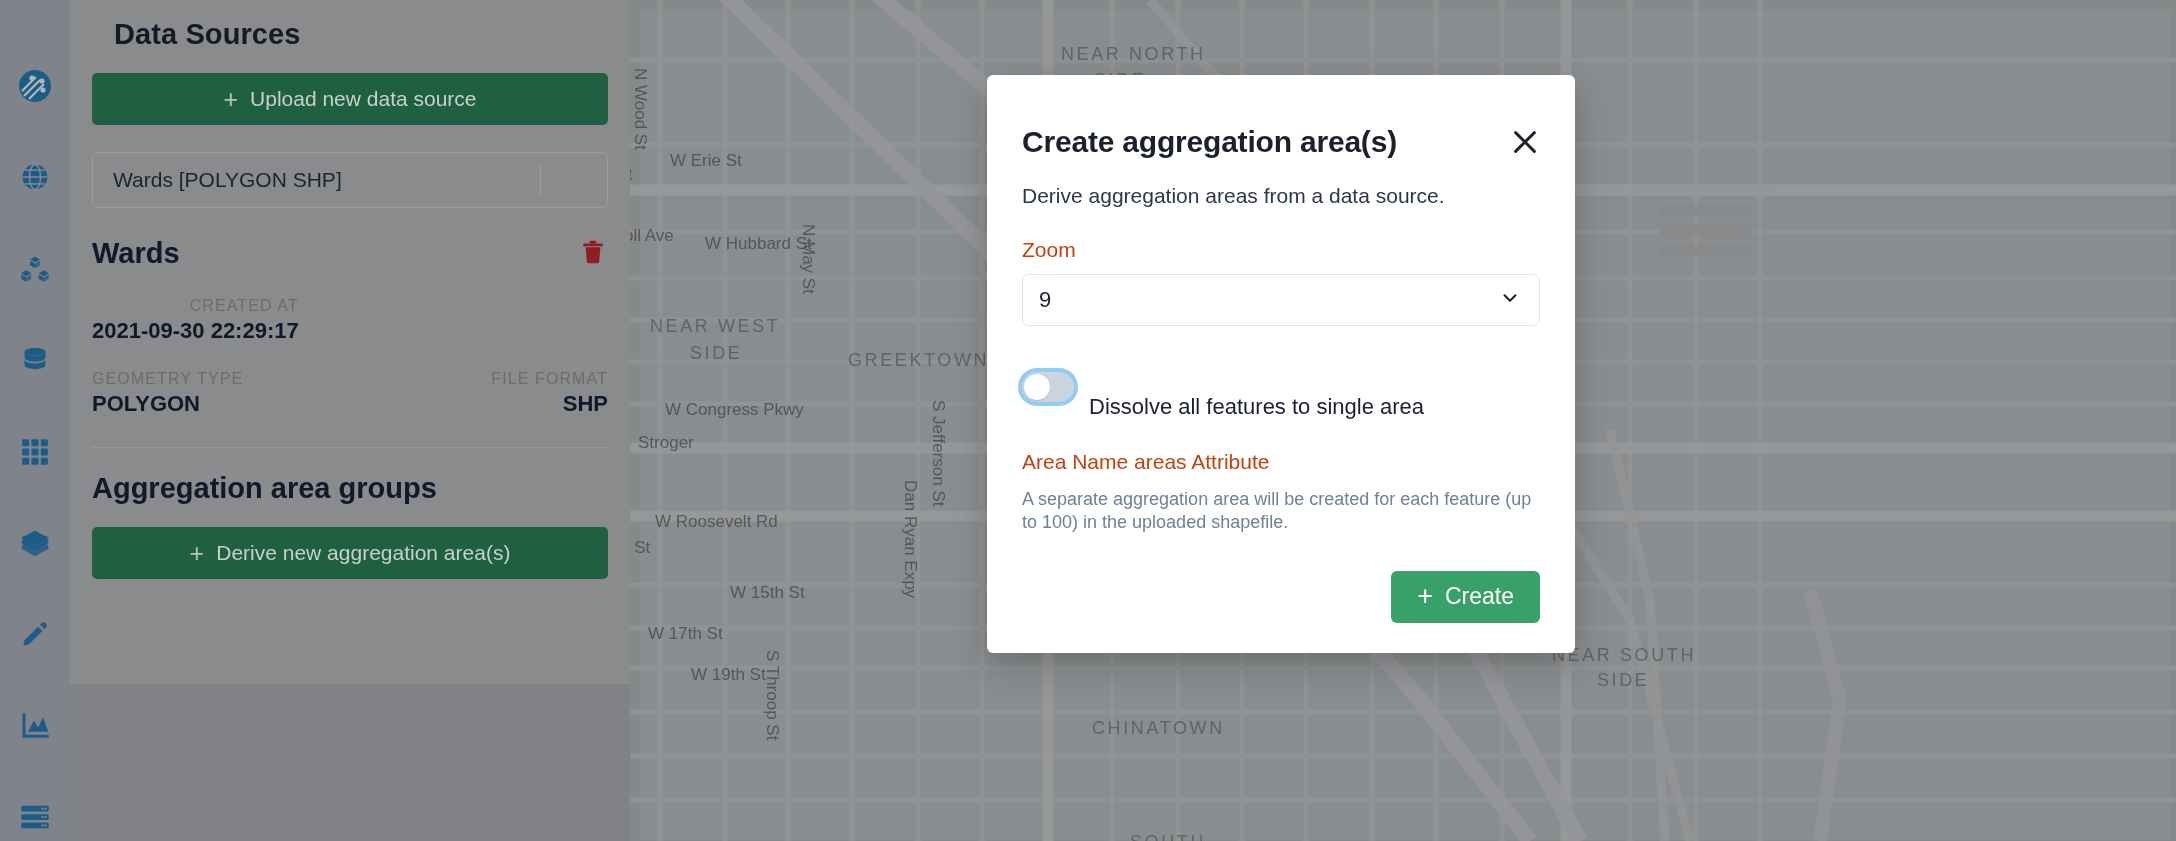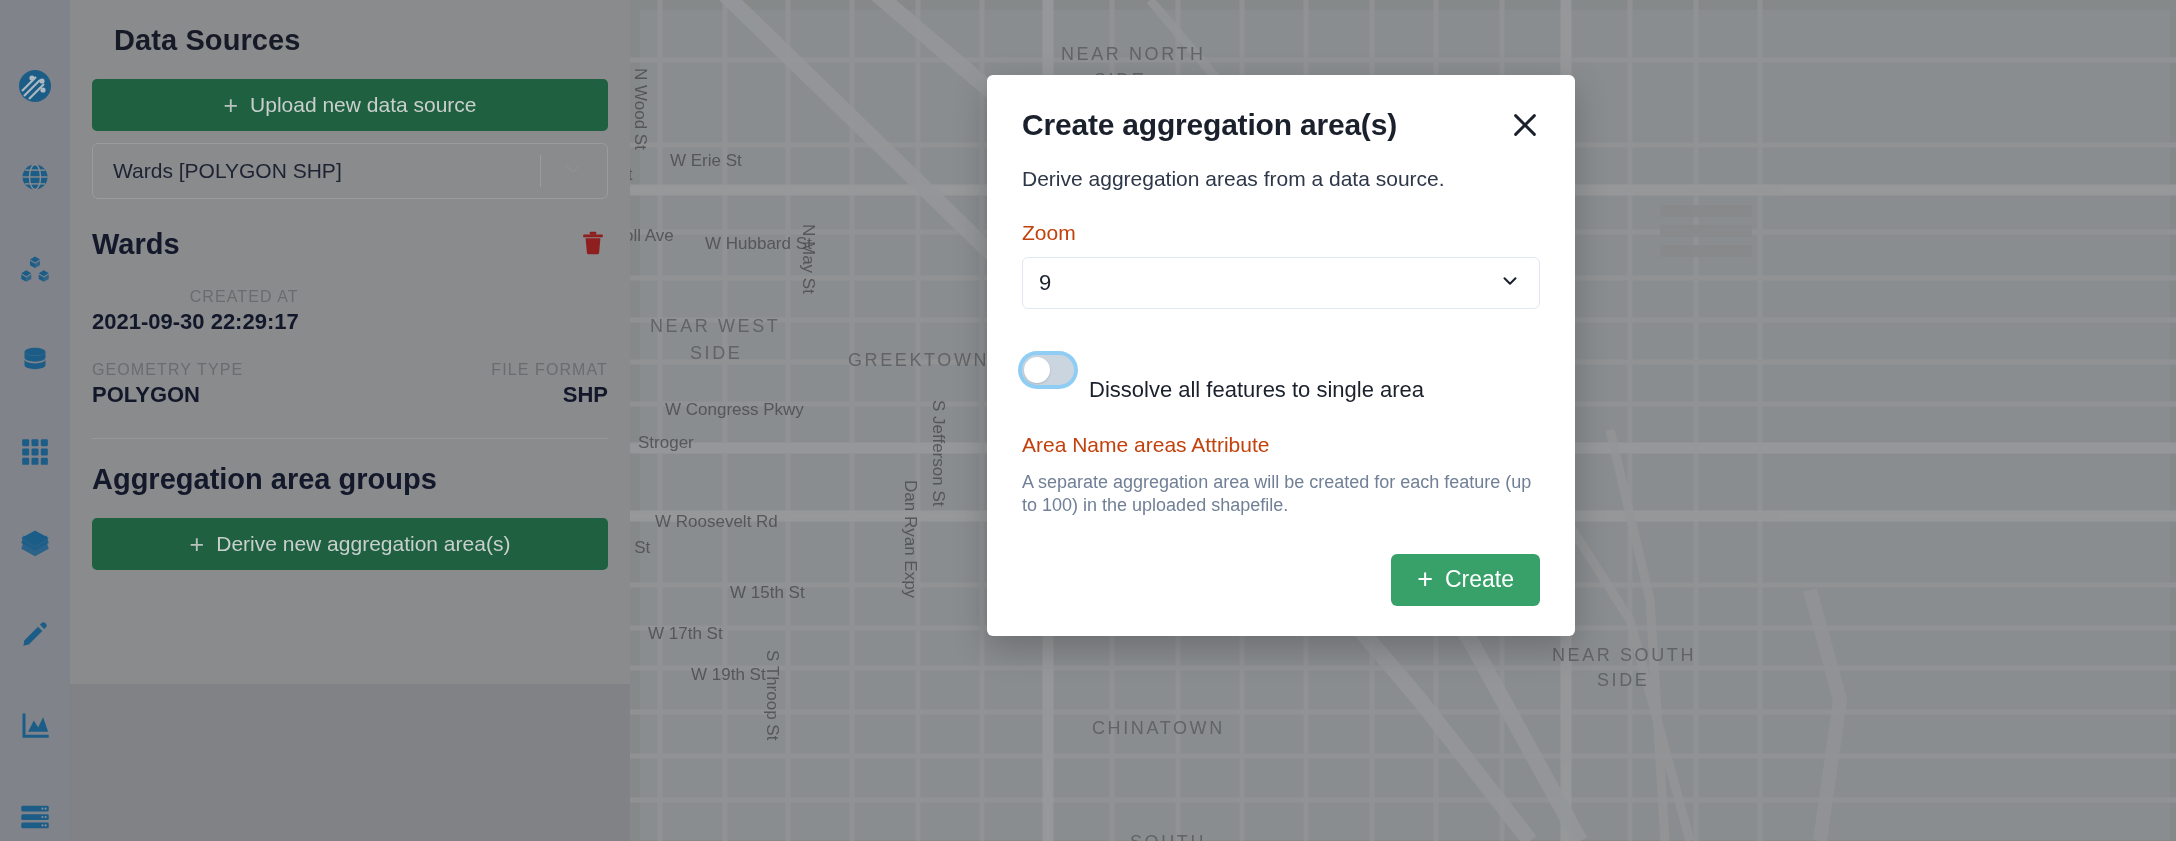--- a/index.html
+++ b/index.html
@@ -59,21 +59,21 @@
     cursor: pointer;
   }
   .rail-spacer { height: 64px; }
   .rail svg { display: block; }
 
   
   .panel {
     position: absolute; left: 70px; top: 0;
     width: 560px; height: 684px;
     background: #898b8d;
-    padding: 10px 22px;
+    padding: 4px 22px;
     overflow: hidden;
   }
   .panel-title {
     font-size: 29px; font-weight: bold; color: #151a26;
     padding: 14px 0 0 22px; letter-spacing: .1px;
   }
   .btn-green-dark {
     display: block; width: 100%;
     margin: 22px 0 0 0;
     background: #1f6040;
@@ -82,21 +82,21 @@
     height: 52px;
     font-size: 21px;
     font-family: "Liberation Sans", sans-serif;
     cursor: pointer;
     display: flex; align-items: center; justify-content: center;
     gap: 12px;
   }
   .btn-green-dark .plus { font-size: 25px; line-height: 1; color: #b9c1bd; }
 
   .select-box {
-    margin-top: 12px;
+    margin-top: 27px;
     height: 56px;
     border: 1px solid #9a9c9e;
     border-radius: 6px;
     display: flex; align-items: center;
     position: relative;
     cursor: pointer;
     background: transparent;
   }
   .select-box .val {
     padding-left: 20px;
@@ -144,21 +144,21 @@
   }
 
   
   .modal {
     position: absolute;
     left: 987px; top: 75px;
     width: 588px;
     background: #ffffff;
     border-radius: 6px;
     box-shadow: 0 12px 34px rgba(0,0,0,.22);
-    padding: 33px 35px 30px 35px;
+    padding: 50px 35px 30px 35px;
   }
   .modal-head {
     display: flex; align-items: flex-start; justify-content: space-between;
   }
   .modal-title {
     font-size: 30px; font-weight: bold; color: #1a202c;
     letter-spacing: -.2px;
   }
   .modal-close { background: none; border: none; cursor: pointer; padding: 2px 0 0 0; }
   .modal-sub {

